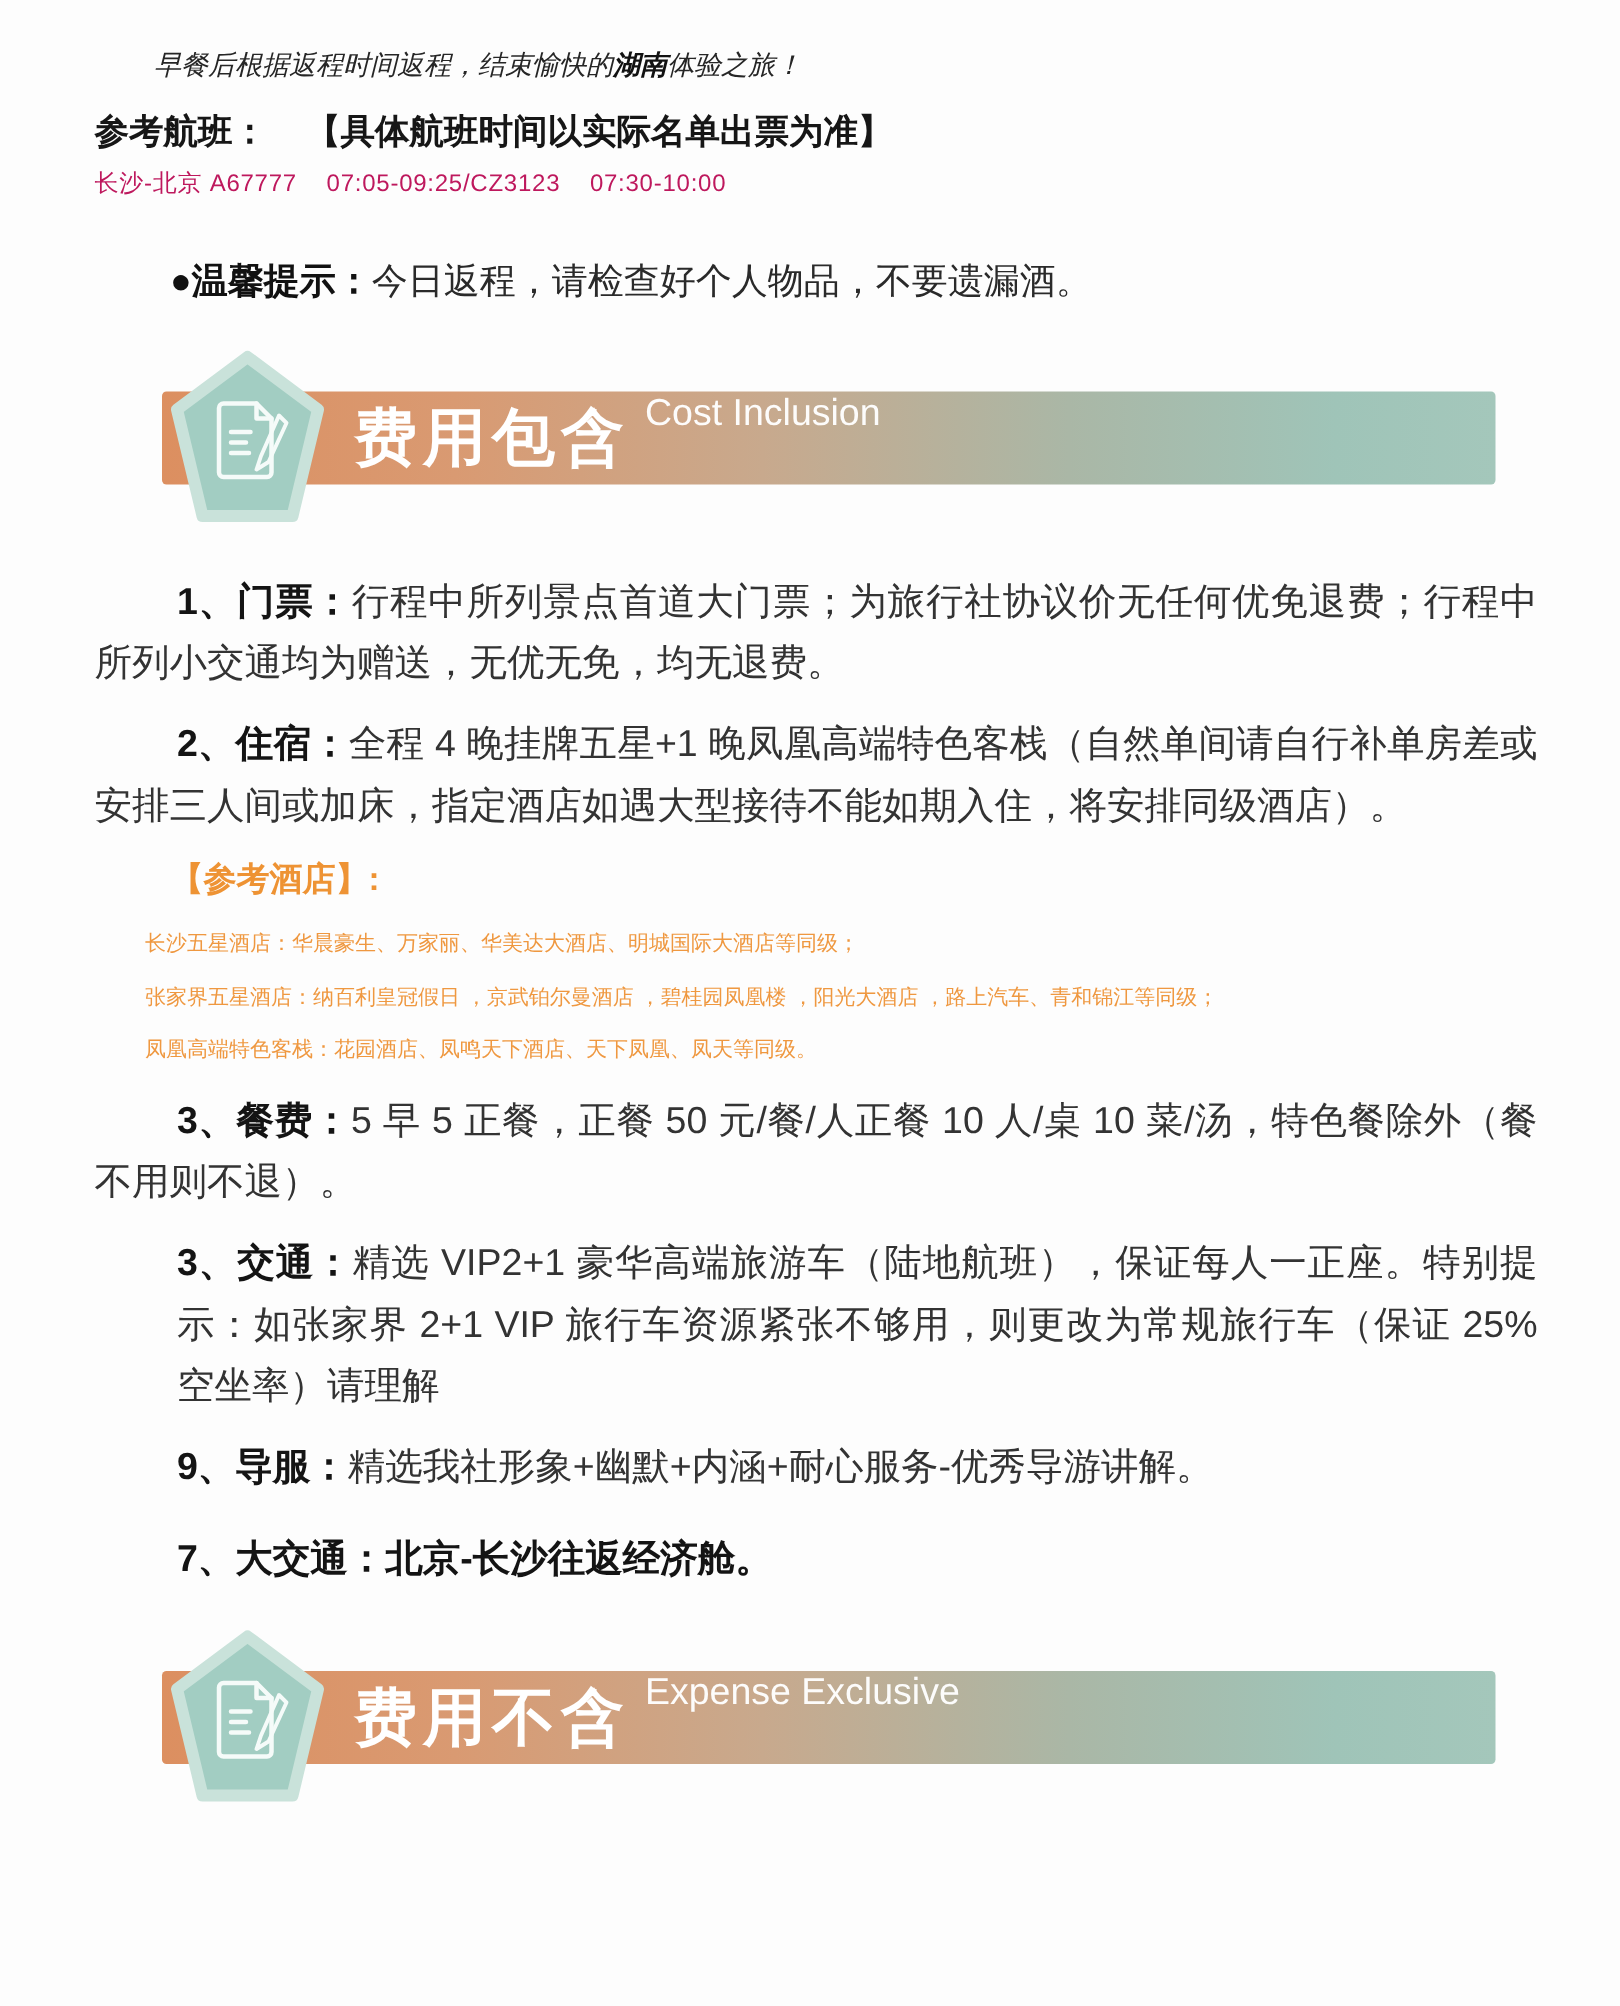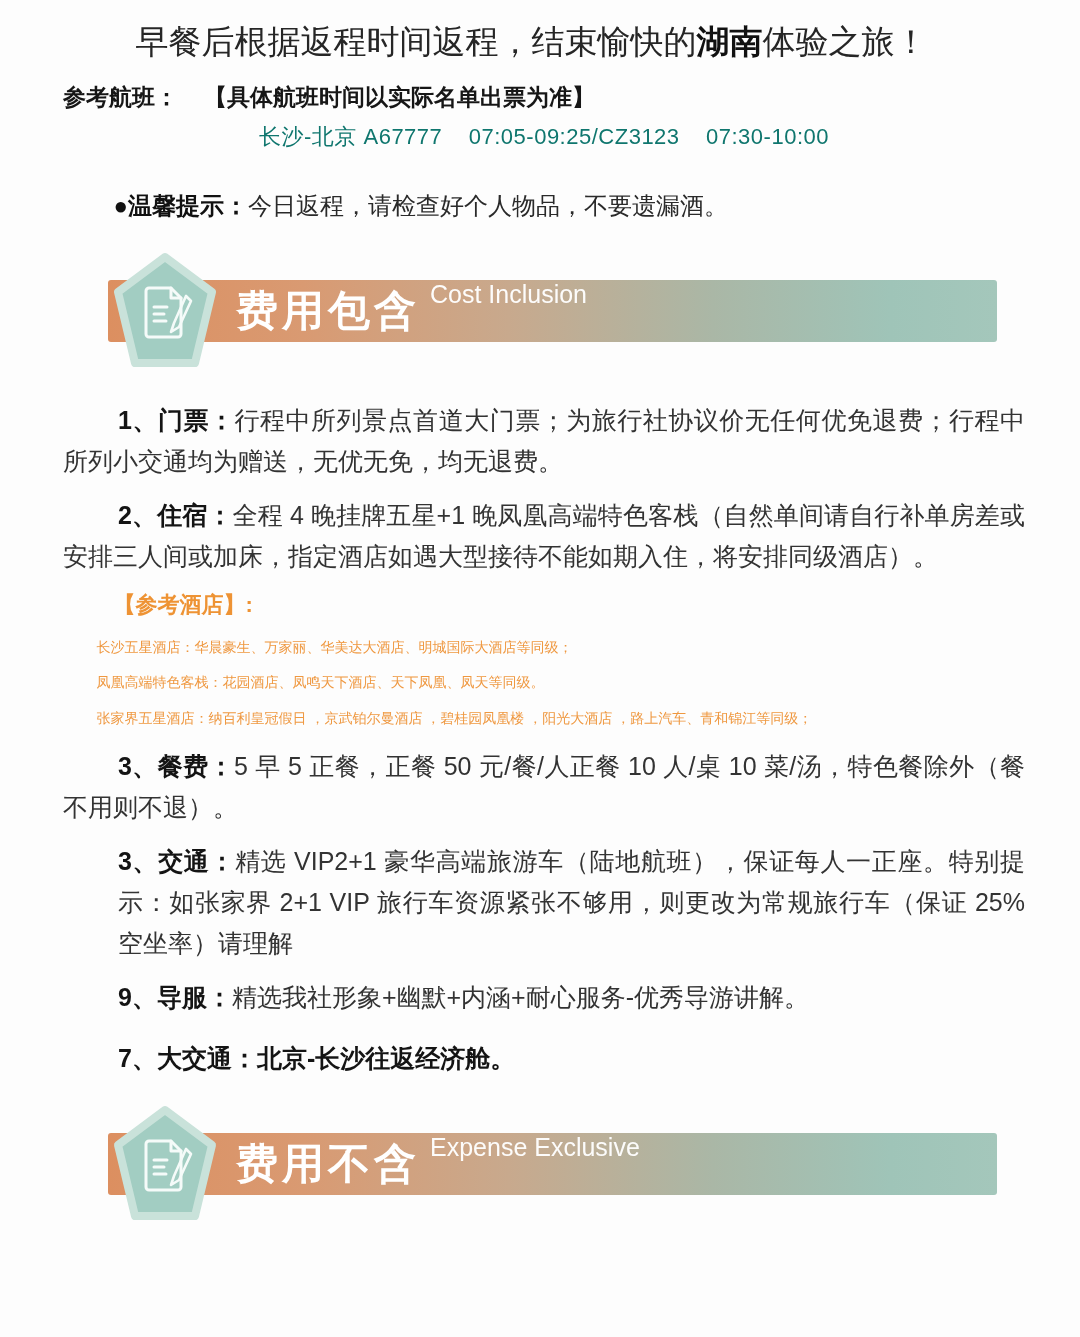--- a/index.html
+++ b/index.html
@@ -8,33 +8,33 @@
     width: 1080px; height: 1337px;
     background: #fdfdfd;
     font-family: "Liberation Sans", "DejaVu Sans", sans-serif;
     color: #2e2e2e;
     overflow: hidden;
   }
   .content { padding: 14px 55px 0 63px; }
 
   
   .intro {
-    font-size: 33px; line-height: 1.45; margin: 4px 0 16px;
-    text-indent: 2.2em; color: #262626;
+    font-size: 18px; line-height: 1.45; margin: 16px 0 16px;
+    text-indent: 2.2em; color: #262626; font-style: italic;
   }
   .intro b { font-weight: 700; color: #111; }
   .flight-label {
     font-size: 23px; font-weight: 700; color: #161616;
     margin: 0 0 9px;
     font-family: Liberation Serif, serif;
   }
   .flight-note { margin-left: 26px; }
   .flight-detail {
-    font-size: 22px; color: #0f766e; margin: 0 0 38px;
-    white-space: pre-wrap; letter-spacing: 0.5px; text-align: center;
+    font-size: 16px; color: #be185d; margin: 0 0 38px;
+    white-space: pre-wrap; letter-spacing: 0.5px;
   }
   .tip { font-size: 24px; margin: 0 0 30px; text-indent: 2.1em; color: #2a2a2a; }
   .tip b { font-weight: 700; color: #111; }
 
   
   .banner { position: relative; height: 118px; margin: 0 28px 30px 45px; }
   .banner-bar {
     position: absolute; left: 0; right: 0; top: 28px; height: 62px;
     border-radius: 3px;
     background: linear-gradient(90deg,
@@ -102,22 +102,22 @@
     </div>
   </div>
 
   <p class="item"><b>1、门票：</b><span>行程中所列景点首道大门票；为旅行社协议价无任何优免退费；行程中所列小交通均为赠送，无优无免，均无退费。</span></p>
 
   <p class="item"><b>2、住宿：</b><span>全程 4 晚挂牌五星+1 晚凤凰高端特色客栈（自然单间请自行补单房差或安排三人间或加床，指定酒店如遇大型接待不能如期入住，将安排同级酒店）。</span></p>
 
   <div class="hotel-block">
     <p class="hotel-heading">【参考酒店】:</p>
     <p class="hotel-line">长沙五星酒店：华晨豪生、万家丽、华美达大酒店、明城国际大酒店等同级；</p>
+    <p class="hotel-line">张家界五星酒店：纳百利皇冠假日 ，京武铂尔曼酒店 ，碧桂园凤凰楼 ，阳光大酒店 ，路上汽车、青和锦江等同级；</p>
     <p class="hotel-line">凤凰高端特色客栈：花园酒店、凤鸣天下酒店、天下凤凰、凤天等同级。</p>
-    <p class="hotel-line">张家界五星酒店：纳百利皇冠假日 ，京武铂尔曼酒店 ，碧桂园凤凰楼 ，阳光大酒店 ，路上汽车、青和锦江等同级；</p>
   </div>
 
   <p class="item"><b>3、餐费：</b><span>5 早 5 正餐，正餐 50 元/餐/人正餐 10 人/桌 10 菜/汤，特色餐除外（餐不用则不退）。</span></p>
 
   <p class="item hang"><b>3、交通：</b><span>精选 VIP2+1 豪华高端旅游车（陆地航班），保证每人一正座。特别提示：如张家界 2+1 VIP 旅行车资源紧张不够用，则更改为常规旅行车（保证 25%空坐率）请理解</span></p>
 
   <p class="item"><b>9、导服：</b><span>精选我社形象+幽默+内涵+耐心服务-优秀导游讲解。</span></p>
 
 
   <p class="item bold-all gap-top"><b>7、大交通：</b><span>北京-长沙往返经济舱。</span></p>

